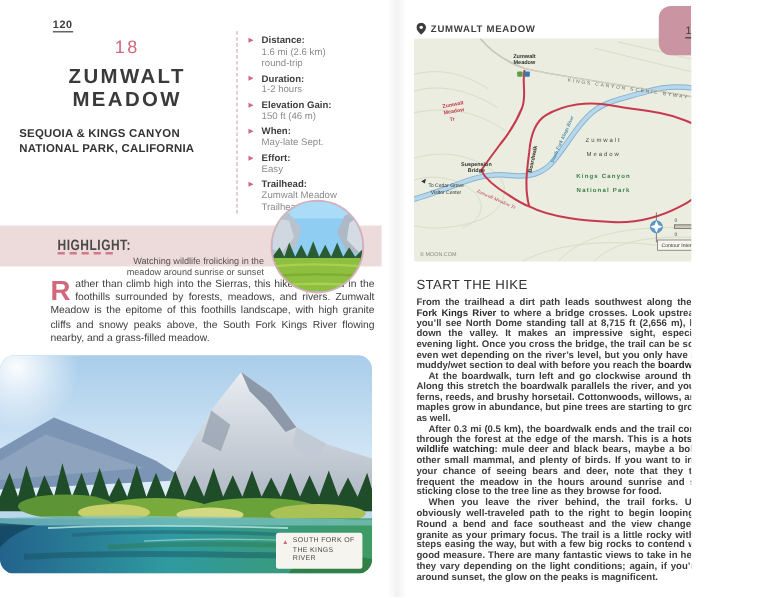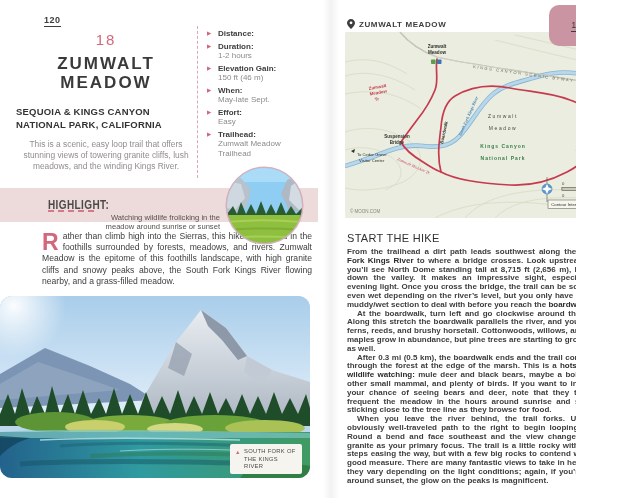--- a/index.html
+++ b/index.html
@@ -99,28 +99,28 @@
   <div class="abs hike-title">
     <div>ZUMWALT</div>
     <div>MEADOW</div>
   </div>
 
   <div class="abs hike-subtitle">
     <div>SEQUOIA &amp; KINGS CANYON</div>
     <div>NATIONAL PARK, CALIFORNIA</div>
   </div>
 
-  <div class="abs hike-intro">This is a scenic, easy loop trail that offers stunning views of towering granite cliffs, lush meadows, and the winding Kings River.</div>
 
   <div class="abs stats-divider"></div>
 
   <div class="abs stats">
     <div class="stat-item">
       <span class="stat-arrow">▶</span>
       <div class="stat-label">Distance:</div>
+      <div class="stat-value">1.6 mi (2.6 km) round-trip</div>
     </div>
     <div class="stat-item">
       <span class="stat-arrow">▶</span>
       <div class="stat-label">Duration:</div>
       <div class="stat-value">1-2 hours</div>
     </div>
     <div class="stat-item">
       <span class="stat-arrow">▶</span>
       <div class="stat-label">Elevation Gain:</div>
       <div class="stat-value">150 ft (46 m)</div>

